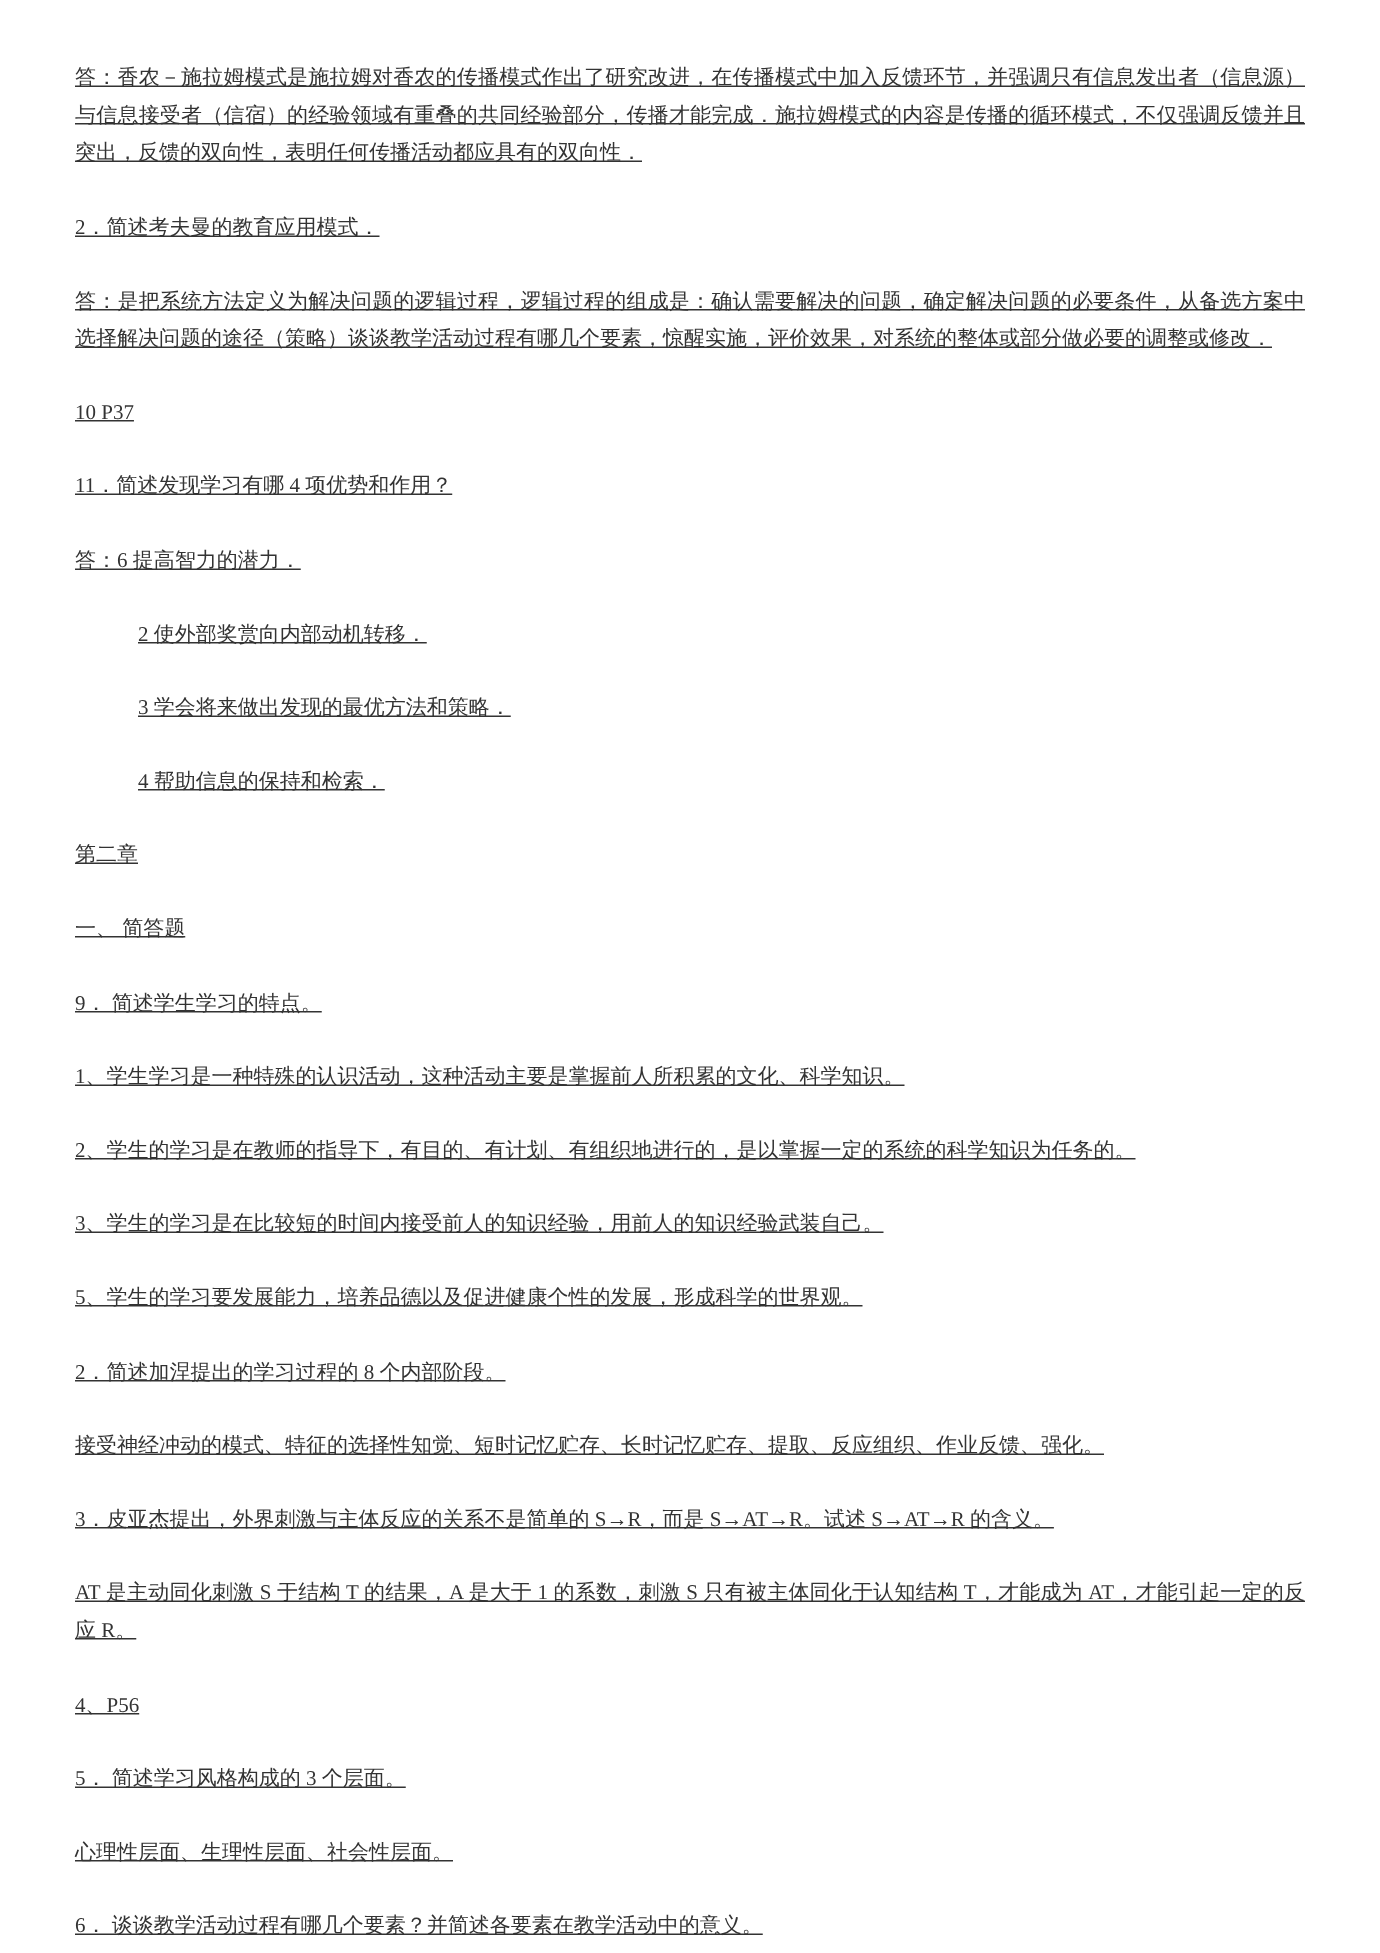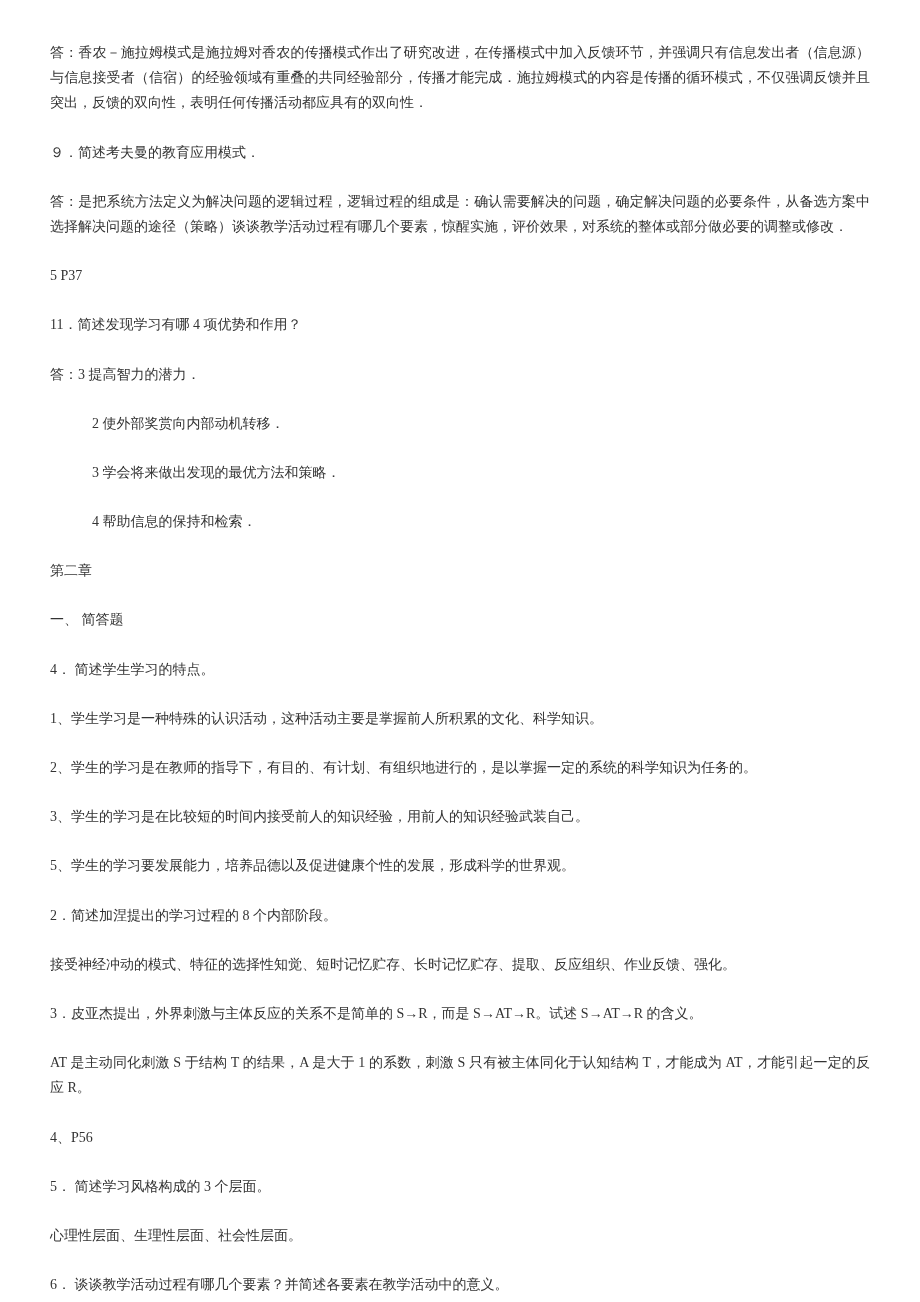--- a/index.html
+++ b/index.html
@@ -12,40 +12,41 @@
       font-size: 14px;
       line-height: 1.8;
       color: #333;
       background: #fff;
       padding: 40px 50px;
       width: 920px;
     }
     p {
       margin-bottom: 24px;
       text-align: justify;
+      text-decoration: underline;
     }
     .indent {
       padding-left: 42px;
     }
   </style>
 </head>
 <body>
 
 <p>答：香农－施拉姆模式是施拉姆对香农的传播模式作出了研究改进，在传播模式中加入反馈环节，并强调只有信息发出者（信息源）与信息接受者（信宿）的经验领域有重叠的共同经验部分，传播才能完成．施拉姆模式的内容是传播的循环模式，不仅强调反馈并且突出，反馈的双向性，表明任何传播活动都应具有的双向性．</p>
-<p>９．简述考夫曼的教育应用模式．</p>
+<p>2．简述考夫曼的教育应用模式．</p>
 <p>答：是把系统方法定义为解决问题的逻辑过程，逻辑过程的组成是：确认需要解决的问题，确定解决问题的必要条件，从备选方案中选择解决问题的途径（策略）谈谈教学活动过程有哪几个要素，惊醒实施，评价效果，对系统的整体或部分做必要的调整或修改．</p>
-<p>5 P37</p>
+<p>10 P37</p>
 <p>11．简述发现学习有哪 4 项优势和作用？</p>
-<p>答：3 提高智力的潜力．</p>
+<p>答：6 提高智力的潜力．</p>
 <p class="indent">2 使外部奖赏向内部动机转移．</p>
 <p class="indent">3 学会将来做出发现的最优方法和策略．</p>
 <p class="indent">4 帮助信息的保持和检索．</p>
 <p>第二章</p>
 <p>一、 简答题</p>
-<p>4． 简述学生学习的特点。</p>
+<p>9． 简述学生学习的特点。</p>
 <p>1、学生学习是一种特殊的认识活动，这种活动主要是掌握前人所积累的文化、科学知识。</p>
 <p>2、学生的学习是在教师的指导下，有目的、有计划、有组织地进行的，是以掌握一定的系统的科学知识为任务的。</p>
 <p>3、学生的学习是在比较短的时间内接受前人的知识经验，用前人的知识经验武装自己。</p>
 <p>5、学生的学习要发展能力，培养品德以及促进健康个性的发展，形成科学的世界观。</p>
 <p>2．简述加涅提出的学习过程的 8 个内部阶段。</p>
 <p>接受神经冲动的模式、特征的选择性知觉、短时记忆贮存、长时记忆贮存、提取、反应组织、作业反馈、强化。</p>
 <p>3．皮亚杰提出，外界刺激与主体反应的关系不是简单的 S→R，而是 S→AT→R。试述 S→AT→R 的含义。</p>
 <p>AT 是主动同化刺激 S 于结构 T 的结果，A 是大于 1 的系数，刺激 S 只有被主体同化于认知结构 T，才能成为 AT，才能引起一定的反应 R。</p>
 <p>4、P56</p>
 <p>5． 简述学习风格构成的 3 个层面。</p>

